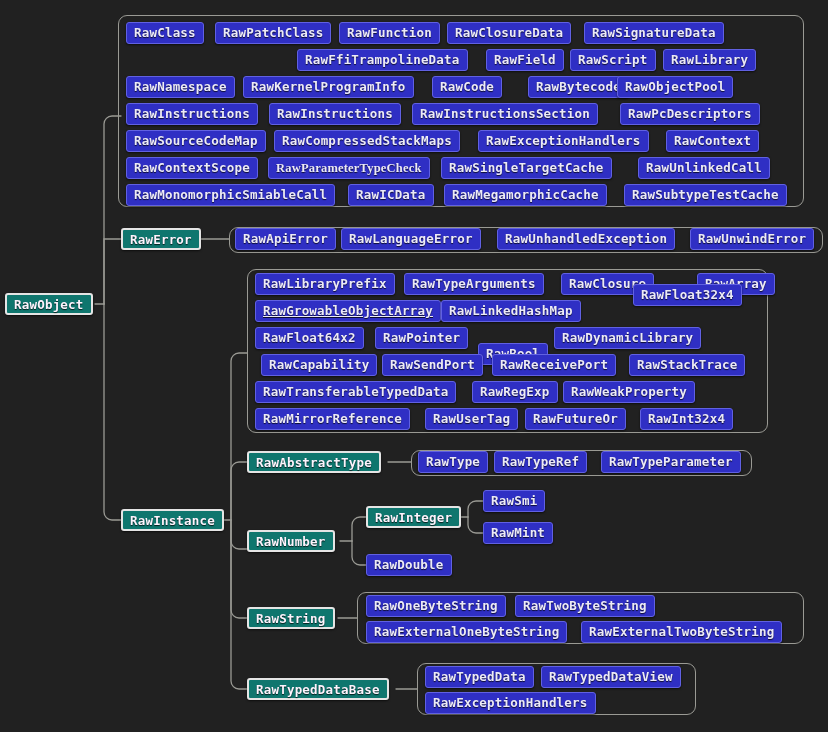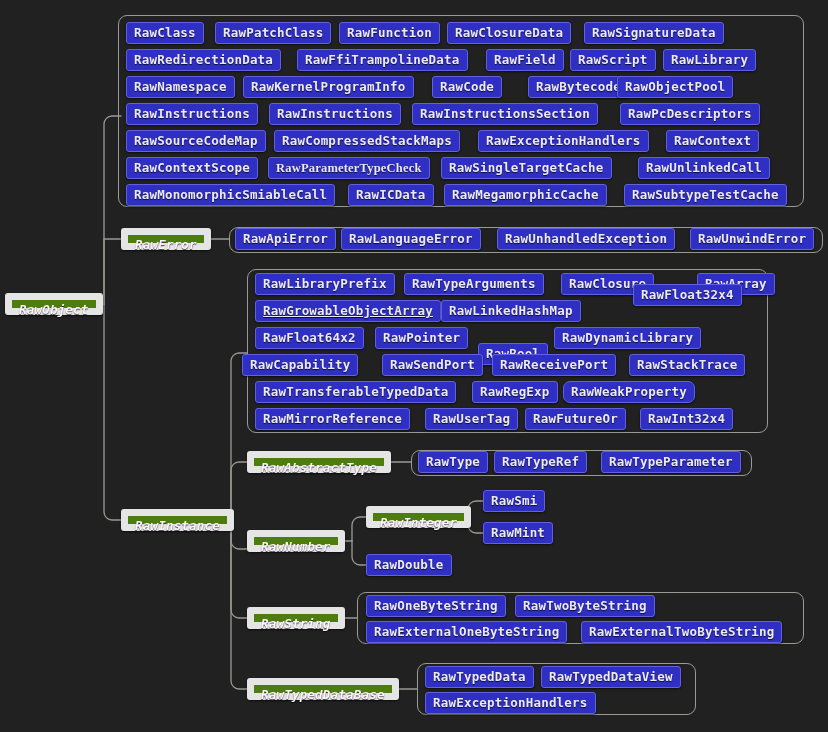--- a/index.html
+++ b/index.html
@@ -39,25 +39,24 @@
     color: #eceaf7;
     white-space: nowrap;
     text-shadow: 0 1px 1px rgba(0,0,0,0.75);
   }
   .node.blue {
     background: #2f2fc4;
     border: 1px solid #6161e2;
     box-shadow: 0 1px 2px rgba(0,0,0,0.6);
   }
   .node.magenta {
-    background: #4d7c0f;
-    border: 7px solid #e5e5e5;
+    background: #0f766e;
+    border: 2px solid #e5e5e5;
     box-shadow: 0 1px 2px rgba(0,0,0,0.6);
     color: #fdf4fd;
-    font-style: italic;
   }
   .group {
     position: absolute;
     box-sizing: border-box;
     border: 1.5px solid #9a9a94;
     border-radius: 9px;
     background: transparent;
   }
 </style>
 </head>
@@ -115,21 +114,20 @@
   <div class="node magenta" style="left:366px; top:506px;">RawInteger</div>
   <div class="node magenta" style="left:247px; top:607px;">RawString</div>
   <div class="node magenta" style="left:247px; top:678px;">RawTypedDataBase</div>
 
   <div class="node blue" style="left:126px; top:22px;">RawClass</div>
   <div class="node blue" style="left:215px; top:22px;">RawPatchClass</div>
   <div class="node blue" style="left:339px; top:22px;">RawFunction</div>
   <div class="node blue" style="left:447px; top:22px;">RawClosureData</div>
   <div class="node blue" style="left:584px; top:22px;text-align:right;">RawSignatureData</div>
 
-  <div class="node blue" style="left:126px; top:49px;">RawRedirectionData</div>
   <div class="node blue" style="left:297px; top:49px;">RawFfiTrampolineData</div>
   <div class="node blue" style="left:486px; top:49px;">RawField</div>
   <div class="node blue" style="left:570px; top:49px;">RawScript</div>
   <div class="node blue" style="left:663px; top:49px;">RawLibrary</div>
 
   <div class="node blue" style="left:126px; top:76px;">RawNamespace</div>
   <div class="node blue" style="left:243px; top:76px;">RawKernelProgramInfo</div>
   <div class="node blue" style="left:432px; top:76px;">RawCode</div>
   <div class="node blue" style="left:508px; top:76px;margin-left:20px;">RawBytecode</div>
   <div class="node blue" style="left:617px; top:76px;">RawObjectPool</div>
@@ -166,28 +164,28 @@
 
   <div class="node blue" style="left:255px; top:300px;text-decoration:underline;">RawGrowableObjectArray</div>
   <div class="node blue" style="left:441px; top:300px;">RawLinkedHashMap</div>
   <div class="node blue" style="left:606px; top:284px;margin-left:27px;">RawFloat32x4</div>
 
   <div class="node blue" style="left:255px; top:327px;">RawFloat64x2</div>
   <div class="node blue" style="left:375px; top:327px;">RawPointer</div>
   <div class="node blue" style="left:478px; top:327px;margin-top:16px;">RawBool</div>
   <div class="node blue" style="left:554px; top:327px;">RawDynamicLibrary</div>
 
-  <div class="node blue" style="left:242px; top:354px;text-align:center;">RawCapability</div>
+  <div class="node blue" style="left:261px; top:354px;text-align:center;">RawCapability</div>
   <div class="node blue" style="left:382px; top:354px;">RawSendPort</div>
   <div class="node blue" style="left:492px; top:354px;">RawReceivePort</div>
   <div class="node blue" style="left:629px; top:354px;">RawStackTrace</div>
 
   <div class="node blue" style="left:255px; top:381px;">RawTransferableTypedData</div>
   <div class="node blue" style="left:472px; top:381px;">RawRegExp</div>
-  <div class="node blue" style="left:563px; top:381px;border-radius:7px;">RawWeakProperty</div>
+  <div class="node blue" style="left:563px; top:381px;">RawWeakProperty</div>
 
   <div class="node blue" style="left:255px; top:408px;">RawMirrorReference</div>
   <div class="node blue" style="left:425px; top:408px;">RawUserTag</div>
   <div class="node blue" style="left:525px; top:408px;">RawFutureOr</div>
   <div class="node blue" style="left:640px; top:408px;">RawInt32x4</div>
 
   <div class="node blue" style="left:418px; top:451px;">RawType</div>
   <div class="node blue" style="left:494px; top:451px;">RawTypeRef</div>
   <div class="node blue" style="left:601px; top:451px;">RawTypeParameter</div>
 

